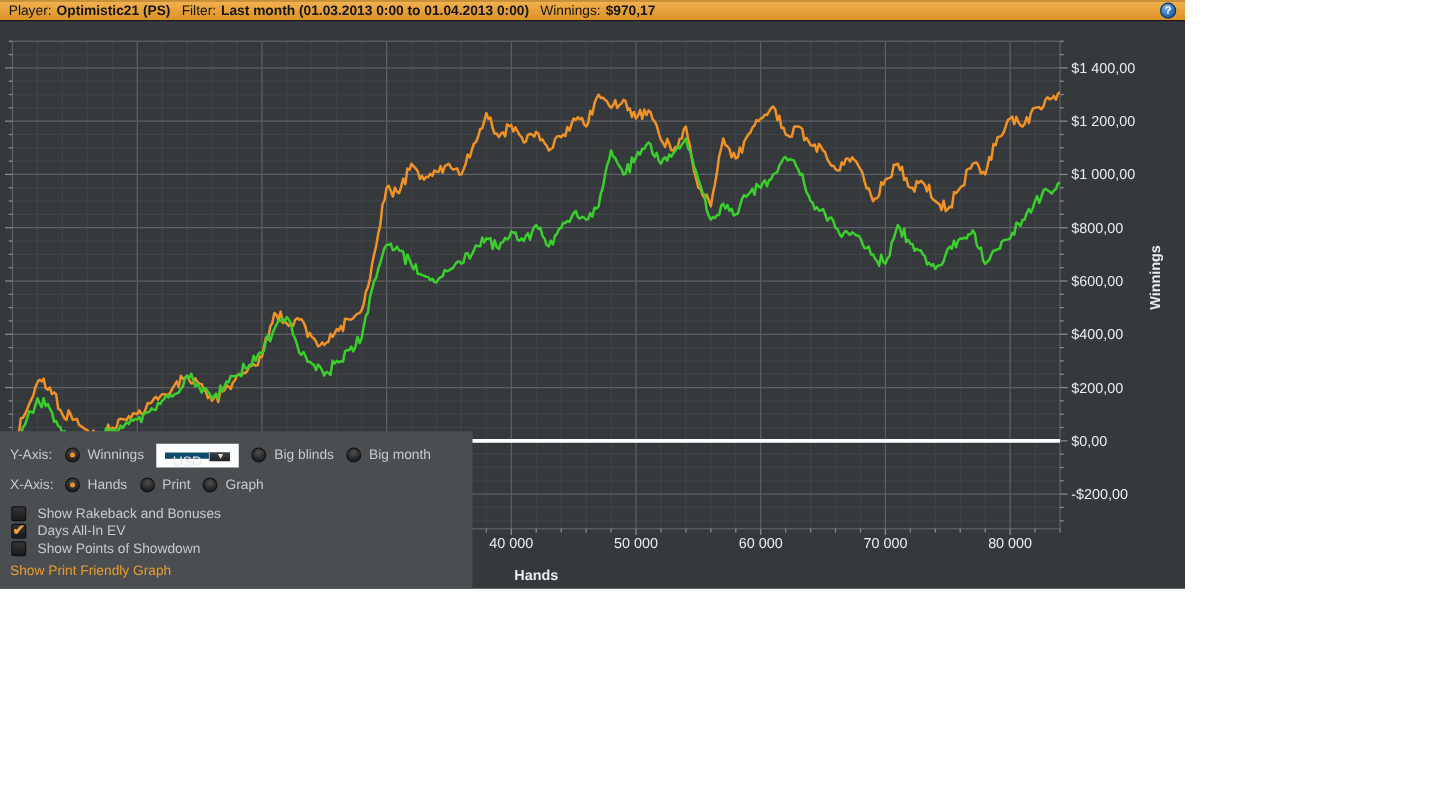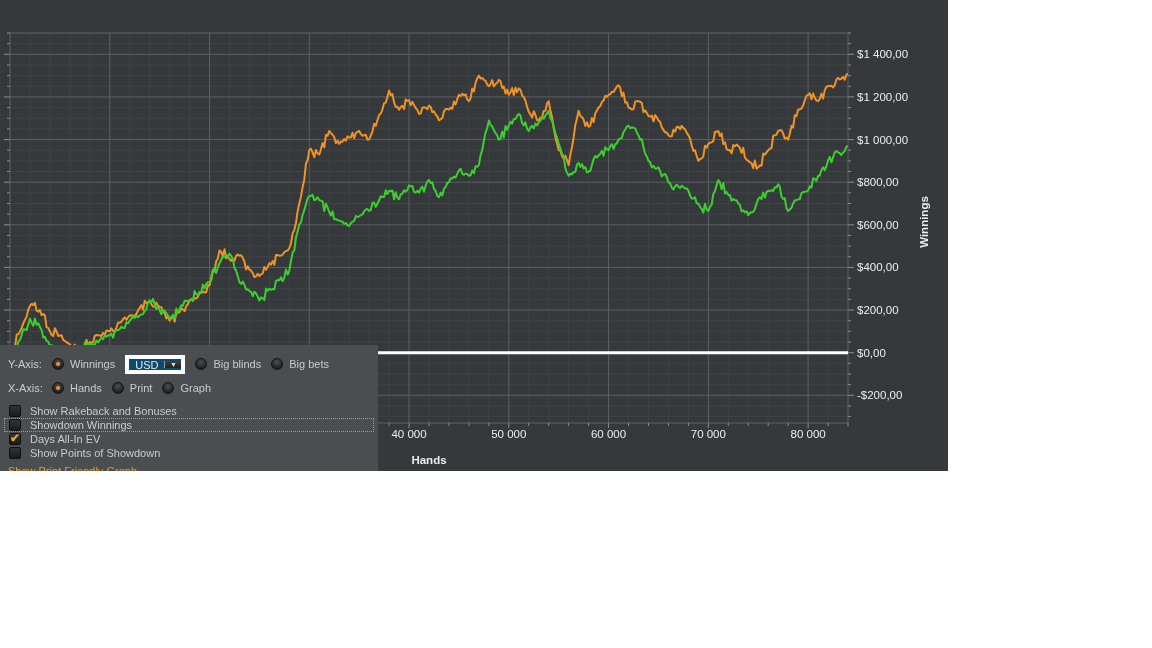--- a/index.html
+++ b/index.html
@@ -26,38 +26,47 @@
     background:#4B4E51; color:#C9CACB; font-size:11px; }
   .prow { display:flex; align-items:center; margin-left:8px; }
   .row-y { margin-top:9px; height:20px; }
   .row-x { margin-top:5px; height:18px; }
   .axis-cap { width:44px; }
   .ctrl { display:flex; align-items:center; margin-right:10px; }
   .radio { width:12px; height:12px; border-radius:50%; margin-right:6px; flex:none;
     background:radial-gradient(circle at 50% 32%, #4E4E4E 0%, #1E1E1E 75%);
     border:1px solid #141414; position:relative; }
   .radio.checked::after { content:""; position:absolute; inset:3px; border-radius:50%; background:#F0922B; }
-  .dropdown { display:flex; align-items:center; height:19px; border:4px solid #ffffff; background:#0c4a6e; margin-right:10px; }
+  .dropdown { display:flex; align-items:flex-start; height:19px; border:7px solid #ffffff; background:#0c4a6e; margin-right:10px; }
   .dd-val { color:#E9E9E9; padding:2px 6px 0 6px; font-size:11px; }
   .dd-btn { width:17px; border-left:1px solid #9b9b9b; background:linear-gradient(#3E4042,#1F2122);
     display:flex; align-items:center; justify-content:center; color:#DDD; font-size:7px; }
   .checks { margin-top:7px; }
   .check-row { display:flex; align-items:flex-end; height:14px; margin:0 4px; padding:0 4px; border:1px dotted transparent; }
   .check-row.focused { border-color:#9a9a9a; }
   .checkbox { width:12px; height:12px; border-radius:2px; margin-right:9px; flex:none;
     background:linear-gradient(#343434,#1A1A1A); border:1px solid #0f0f0f; position:relative; }
   .checkbox.checked::after { content:"\2714"; position:absolute; left:0; top:-3px;
     color:#F2A33C; font-size:12px; font-weight:bold; }
   .pf-link { margin:5px 0 0 8px; color:#E89B2D; font-size:11px; white-space:nowrap; }
 </style>
 </head>
 <body>
 
 <div class="window">
 
+  <div class="titlebar">
+    <span class="lbl">Player:</span>
+    <span class="val">Optimistic21 (PS)</span>
+    <span class="lbl">Filter:</span>
+    <span class="val">Last month (01.03.2013 0:00 to 01.04.2013 0:00)</span>
+    <span class="lbl">Winnings:</span>
+    <span class="val">$970,17</span>
+    <div class="help">?</div>
+  </div>
 
   <svg class="chart" id="chart" width="948" height="471">
       <line x1="10" y1="416.60655737704917" x2="848" y2="416.60655737704917" stroke="#3F4246" stroke-width="1"></line>
       <line x1="10" y1="405.95081967213116" x2="848" y2="405.95081967213116" stroke="#3F4246" stroke-width="1"></line>
       <line x1="10" y1="384.6393442622951" x2="848" y2="384.6393442622951" stroke="#3F4246" stroke-width="1"></line>
       <line x1="10" y1="373.9836065573771" x2="848" y2="373.9836065573771" stroke="#3F4246" stroke-width="1"></line>
       <line x1="10" y1="363.327868852459" x2="848" y2="363.327868852459" stroke="#3F4246" stroke-width="1"></line>
       <line x1="10" y1="342.0163934426229" x2="848" y2="342.0163934426229" stroke="#3F4246" stroke-width="1"></line>
       <line x1="10" y1="331.3606557377049" x2="848" y2="331.3606557377049" stroke="#3F4246" stroke-width="1"></line>
       <line x1="10" y1="320.7049180327869" x2="848" y2="320.7049180327869" stroke="#3F4246" stroke-width="1"></line>
@@ -287,21 +296,21 @@
       <span class="dropdown">
         <span class="dd-val">USD</span>
         <span class="dd-btn">▼</span>
       </span>
       <span class="ctrl">
         <span class="radio"></span>
         <span>Big blinds</span>
       </span>
       <span class="ctrl">
         <span class="radio"></span>
-        <span>Big bets</span>
+        <span>Big month</span>
       </span>
     </div>
     <div class="prow row-x">
       <span class="axis-cap">X-Axis:</span>
       <span class="ctrl">
         <span class="radio checked"></span>
         <span>Hands</span>
       </span>
       <span class="ctrl">
         <span class="radio"></span>
@@ -309,24 +318,20 @@
       </span>
       <span class="ctrl">
         <span class="radio"></span>
         <span>Graph</span>
       </span>
     </div>
     <div class="checks">
       <div class="check-row">
         <span class="checkbox"></span>
         <span>Show Rakeback and Bonuses</span>
-      </div>
-      <div class="check-row focused">
-        <span class="checkbox"></span>
-        <span>Showdown Winnings</span>
       </div>
       <div class="check-row">
         <span class="checkbox checked"></span>
         <span>Days All-In EV</span>
       </div>
       <div class="check-row">
         <span class="checkbox"></span>
         <span>Show Points of Showdown</span>
       </div>
     </div>

